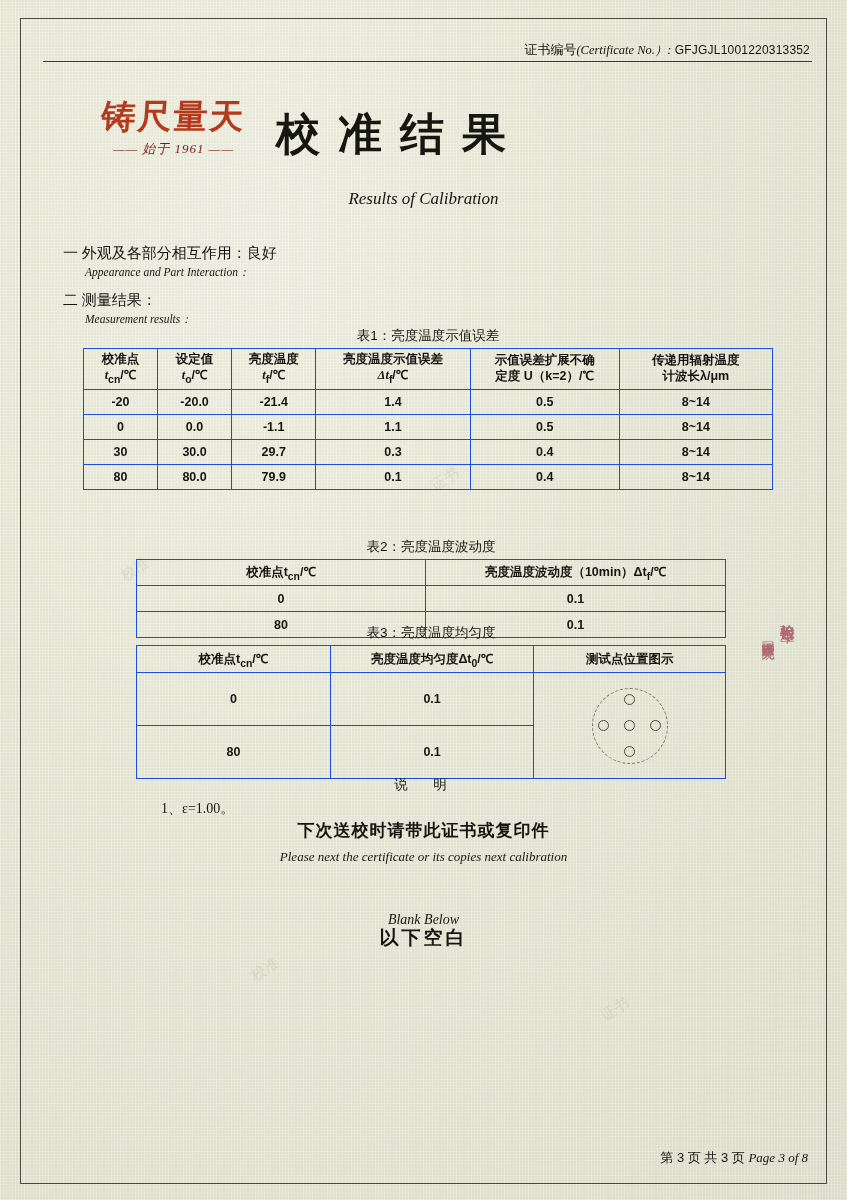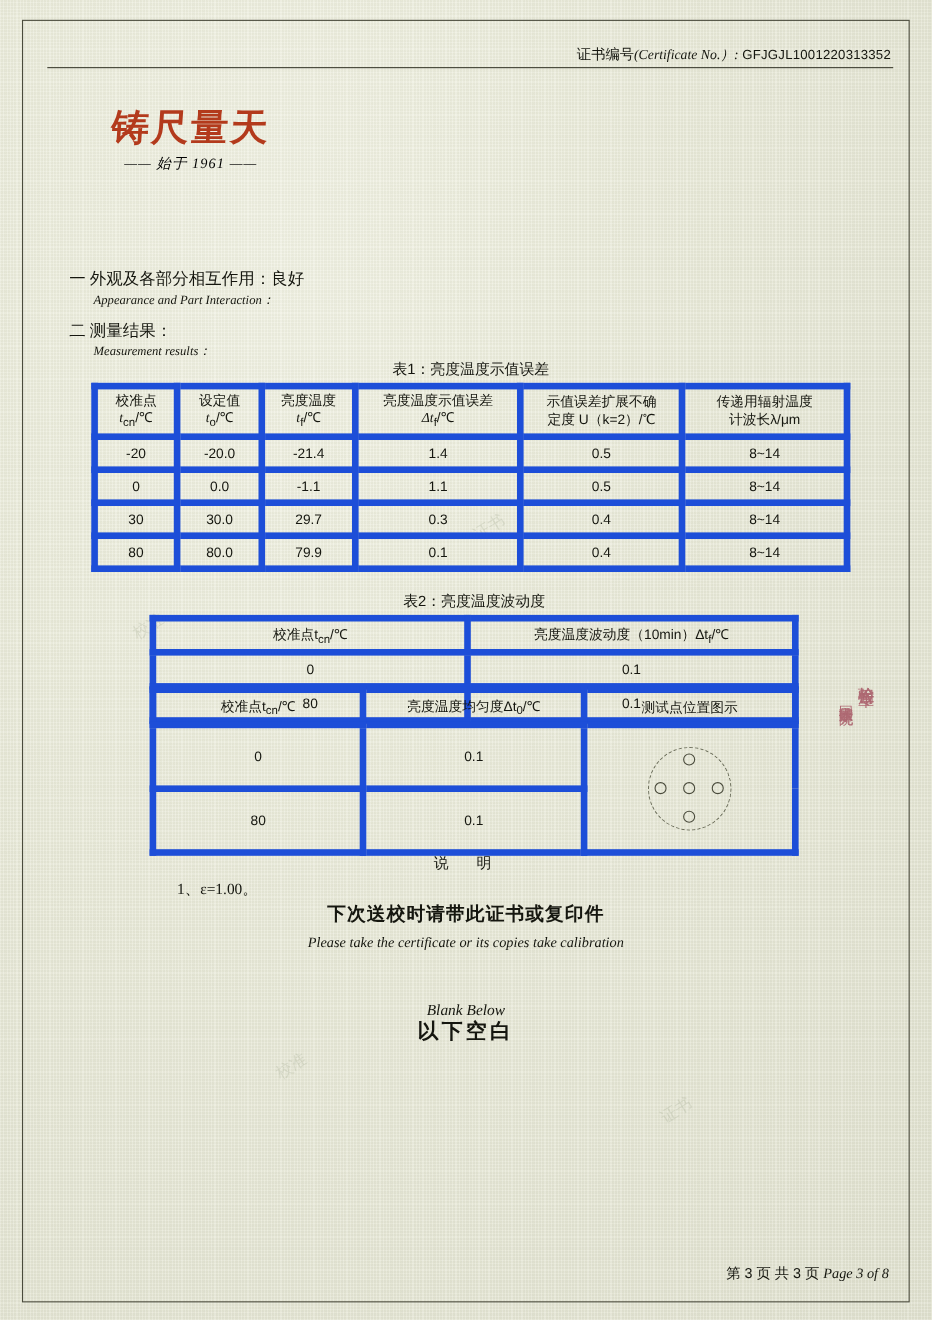--- a/index.html
+++ b/index.html
@@ -77,21 +77,21 @@
     letter-spacing: 2px;
     line-height: 1.15;
     color: #b33a1c;
     transform: skewX(-4deg);
   }
   .logo .year {
     margin-top: 4px;
     font-family: "Liberation Serif", serif;
     font-style: italic;
     font-size: 13px;
-    color: #000000;
+    color: #7f1d1d;
     letter-spacing: 1px;
   }
   .title {
     position: absolute;
     left: 255px;
     top: 86px;
     font-family: "DejaVu Serif", serif;
     font-size: 44px;
     font-weight: 700;
     letter-spacing: 18px;
@@ -133,23 +133,23 @@
     font-family: "Liberation Sans", sans-serif;
     font-size: 13.5px;
     margin-bottom: 3px;
   }
   table {
     border-collapse: collapse;
     font-family: "Liberation Sans", sans-serif;
     font-size: 12.5px;
   }
   table td, table th {
-    border: 6px solid #1d4ed8;
-    text-align: center;
-    font-weight: normal;
+    border: 1px solid #1d4ed8;
+    text-align: center;
+    font-weight: bold;
     padding: 2px 3px;
   }
   .hdr td { line-height: 1.25; font-size: 12.5px; padding: 3px 2px; }
   .ital { font-style: italic; font-family: "Liberation Serif", serif; }
 
   #t1wrap { position: absolute; left: 62px; top: 308px; width: 690px; }
   #t1 { width: 690px; }
   #t1 td { height: 20px; }
   #t1 .hdr td { height: 34px; }
 
@@ -282,20 +282,22 @@
       <span class="cn">证书编号</span><span class="en">(Certificate No.）:</span>
       <span class="no">GFJGJL1001220313352</span>
     </div>
     <div class="cert-rule"></div>
 
     <div class="logo">
       <div class="cn-logo">铸尺量天</div>
       <div class="year">—— 始于 1961 ——</div>
     </div>
 
+    <div class="title">校准结果</div>
+    <div class="subtitle">Results of Calibration</div>
 
     <div class="sec" id="sec1">
       <span class="cn">一</span>
       <span class="cn">外观及各部分相互作用：良好</span>
       <span class="en">Appearance and Part Interaction：</span>
     </div>
 
     <div class="sec" id="sec2">
       <span class="cn">二</span>
       <span class="cn">测量结果：</span>
@@ -386,20 +388,21 @@
             </tr>
         <tr>
               <td>80</td>
               <td>0.1</td>
             </tr>
       </tbody>
         </table>
     </div>
 
     <div id="t3wrap">
+      <div class="tbl-cap">表3：亮度温度均匀度</div>
       <table id="t3">
         <tbody>
             <tr>
           <td style="width:195px">
             <span>校准点t</span><sub>cn</sub><span>/℃</span>
           </td>
           <td style="width:205px">
             <span>亮度温度均匀度Δt</span><sub>0</sub><span>/℃</span>
           </td>
           <td style="width:190px">测试点位置图示</td>
@@ -422,21 +425,21 @@
           <td>0.1</td>
         </tr>
       </tbody>
         </table>
     </div>
 
     <div class="note-title">说　明</div>
     <div class="note-item">1、ε=1.00。</div>
 
     <div class="take-cn">下次送校时请带此证书或复印件</div>
-    <div class="take-en">Please take the certificate or its copies take calibration</div>
+    <div class="take-en">Please next the certificate or its copies next calibration</div>
 
     <div class="blank-cn">以下空白</div>
     <div class="blank-en">Blank Below</div>
 
     <div class="footer">
       <span class="cn">第 3 页  共 3 页</span>
       <span class="en">Page 3 of 8</span>
     </div>
 
   </div>

